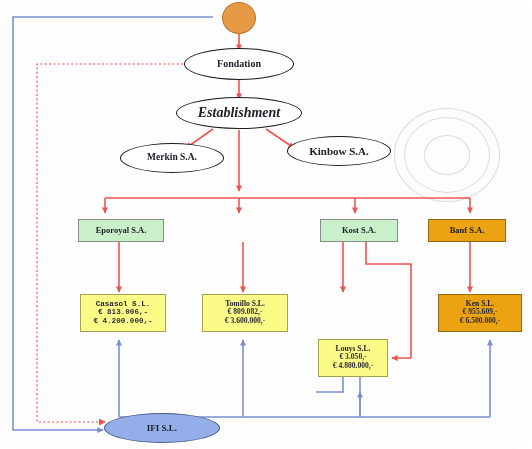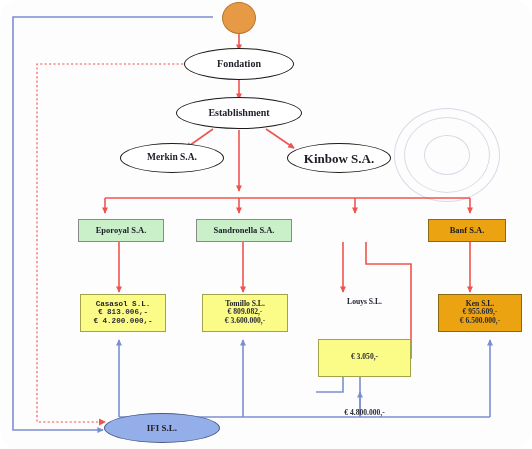--- a/index.html
+++ b/index.html
@@ -111,40 +111,40 @@
     </g>
     <path d="M99,418.5 L106,422 L99,425.5 z" fill="#ef5350"></path>
   </svg>
 
   <div class="node seed" style="left:222px;top:2px;width:34px;height:32px;"></div>
 
   <div class="node ellipse" style="left:184px;top:48px;width:110px;height:32px;font-size:10px;">
     <span class="lbl">Fondation</span>
   </div>
 
-  <div class="node ellipse" style="left:176px;top:97px;width:126px;height:32px;font-size:10px;">
+  <div class="node ellipse" style="left:176px;top:97px;width:126px;height:32px;font-size:14px;font-style:italic;">
     <span class="lbl">Establishment</span>
   </div>
 
   <div class="node ellipse" style="left:120px;top:143px;width:104px;height:30px;font-size:9.5px;">
     <span class="lbl">Merkin S.A.</span>
   </div>
 
-  <div class="node ellipse" style="left:287px;top:143px;width:104px;height:30px;font-size:13px;">
+  <div class="node ellipse" style="left:287px;top:136px;width:104px;height:30px;font-size:11px;">
     <span class="lbl">Kinbow S.A.</span>
   </div>
 
   <div class="node rect green" style="left:78px;top:219px;width:86px;height:23px;font-size:8.5px;">
     <span class="lbl">Eporoyal S.A.</span>
   </div>
 
-  <div class="node rect green" style="left:196px;top:219px;width:96px;height:23px;font-size:8.5px;">
-    <span class="lbl">Sandronella S.A.</span>
+
+  <div class="node rect green" style="left:320px;top:219px;width:78px;height:23px;font-size:8.5px;">
+    <span class="lbl">Kost S.A.</span>
   </div>
-
 
   <div class="node rect orangefill" style="left:428px;top:219px;width:78px;height:23px;font-size:8.5px;">
     <span class="lbl">Banf S.A.</span>
   </div>
 
   <div class="node rect yellow" style="left:80px;top:294px;width:86px;height:38px;font-size:7.6px;font-family:Liberation Mono, monospace;">
     <span class="lbl">Casasol S.L.</span>
     <span class="amt">€ 813.006,-</span>
     <span class="amt">€ 4.200.000,-</span>
   </div>
@@ -155,21 +155,21 @@
     <span class="amt">€ 3.600.000,-</span>
   </div>
 
 
   <div class="node rect orangefill" style="left:438px;top:294px;width:84px;height:38px;font-size:7.6px;">
     <span class="lbl">Ken S.L.</span>
     <span class="amt">€ 955.609,-</span>
     <span class="amt">€ 6.500.000,-</span>
   </div>
 
-  <div class="node rect yellow" style="left:318px;top:339px;width:93px;height:38px;font-size:7.6px;gap:47px;">
+  <div class="node rect yellow" style="left:318px;top:339px;width:70px;height:38px;font-size:7.6px;">
     <span class="lbl">Louys S.L.</span>
     <span class="amt">€ 3.050,-</span>
     <span class="amt">€ 4.800.000,-</span>
   </div>
 
   <div class="node ifi" style="left:104px;top:413px;width:116px;height:30px;font-size:9px;">
     <span class="lbl">IFI S.L.</span>
   </div>
 
 </div>

